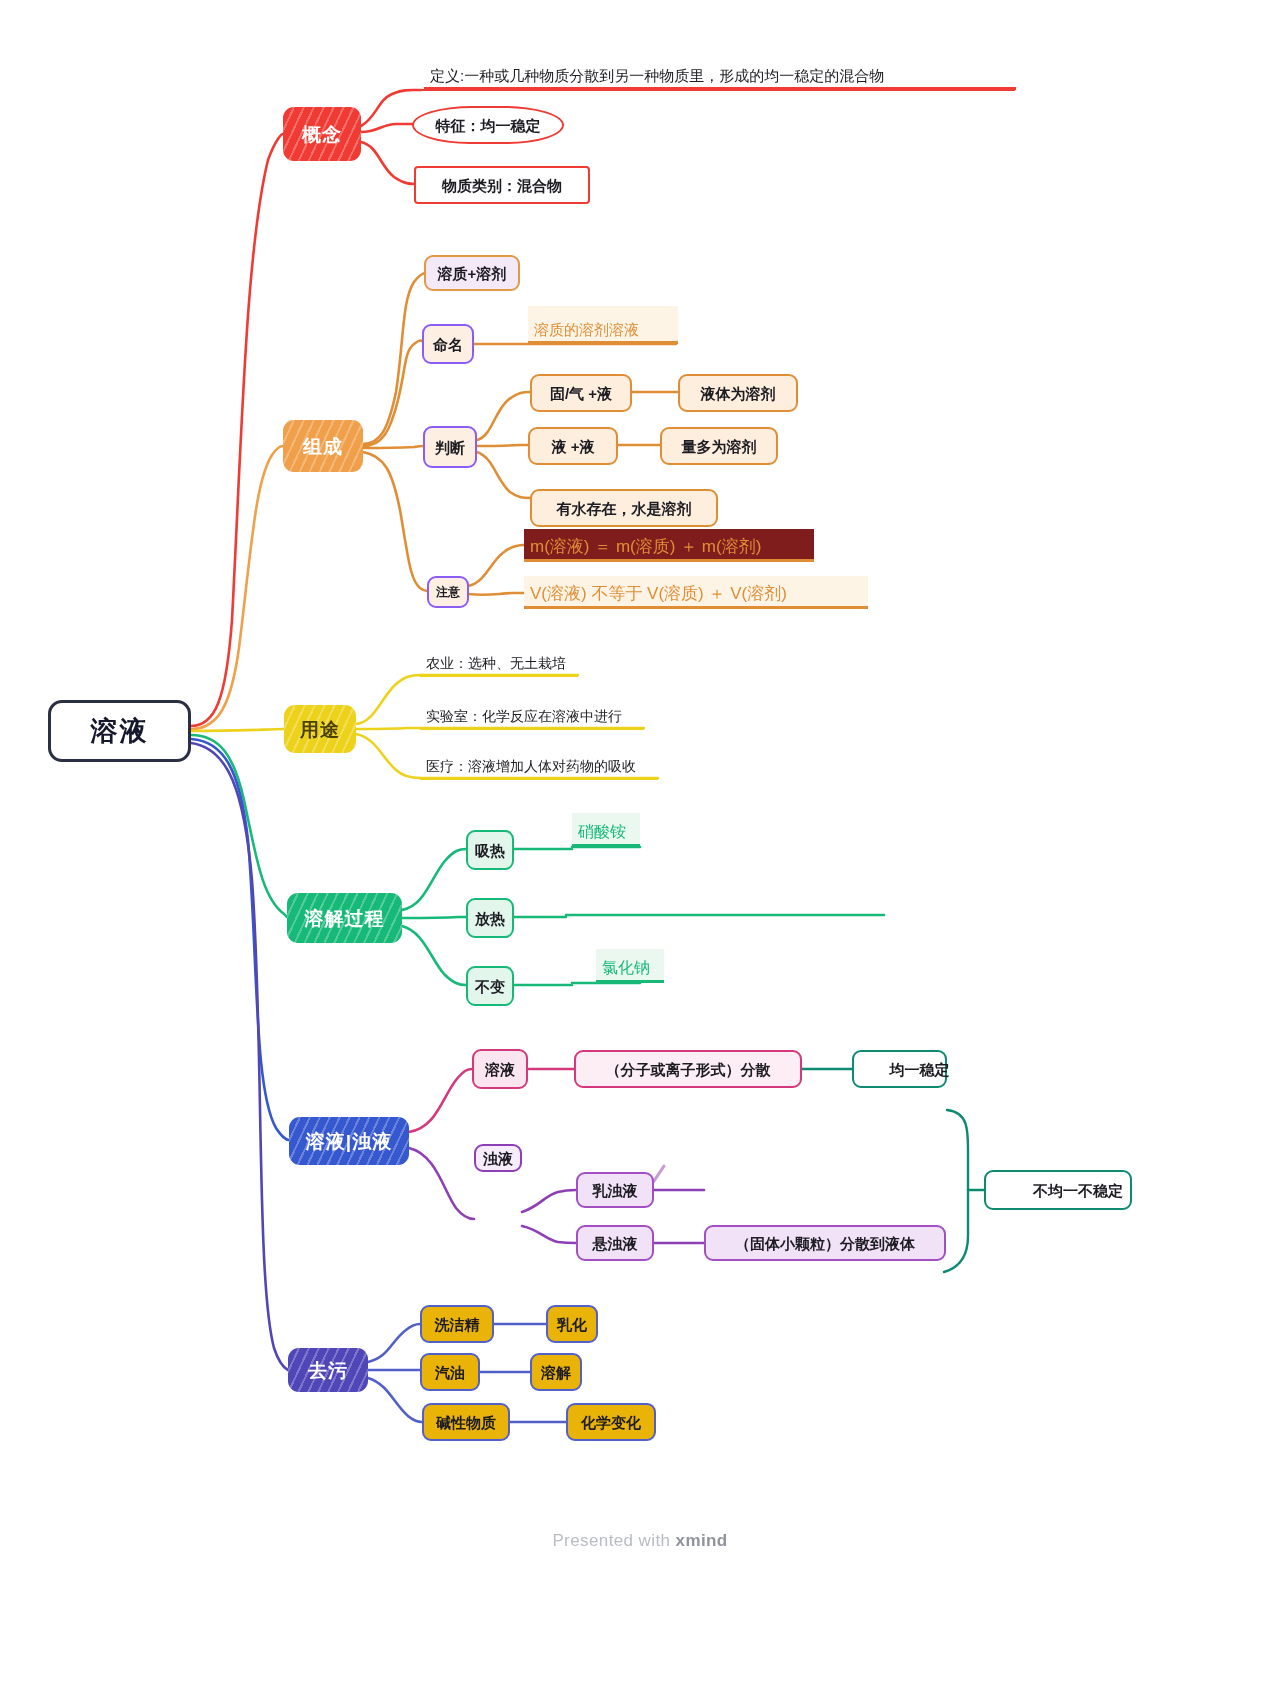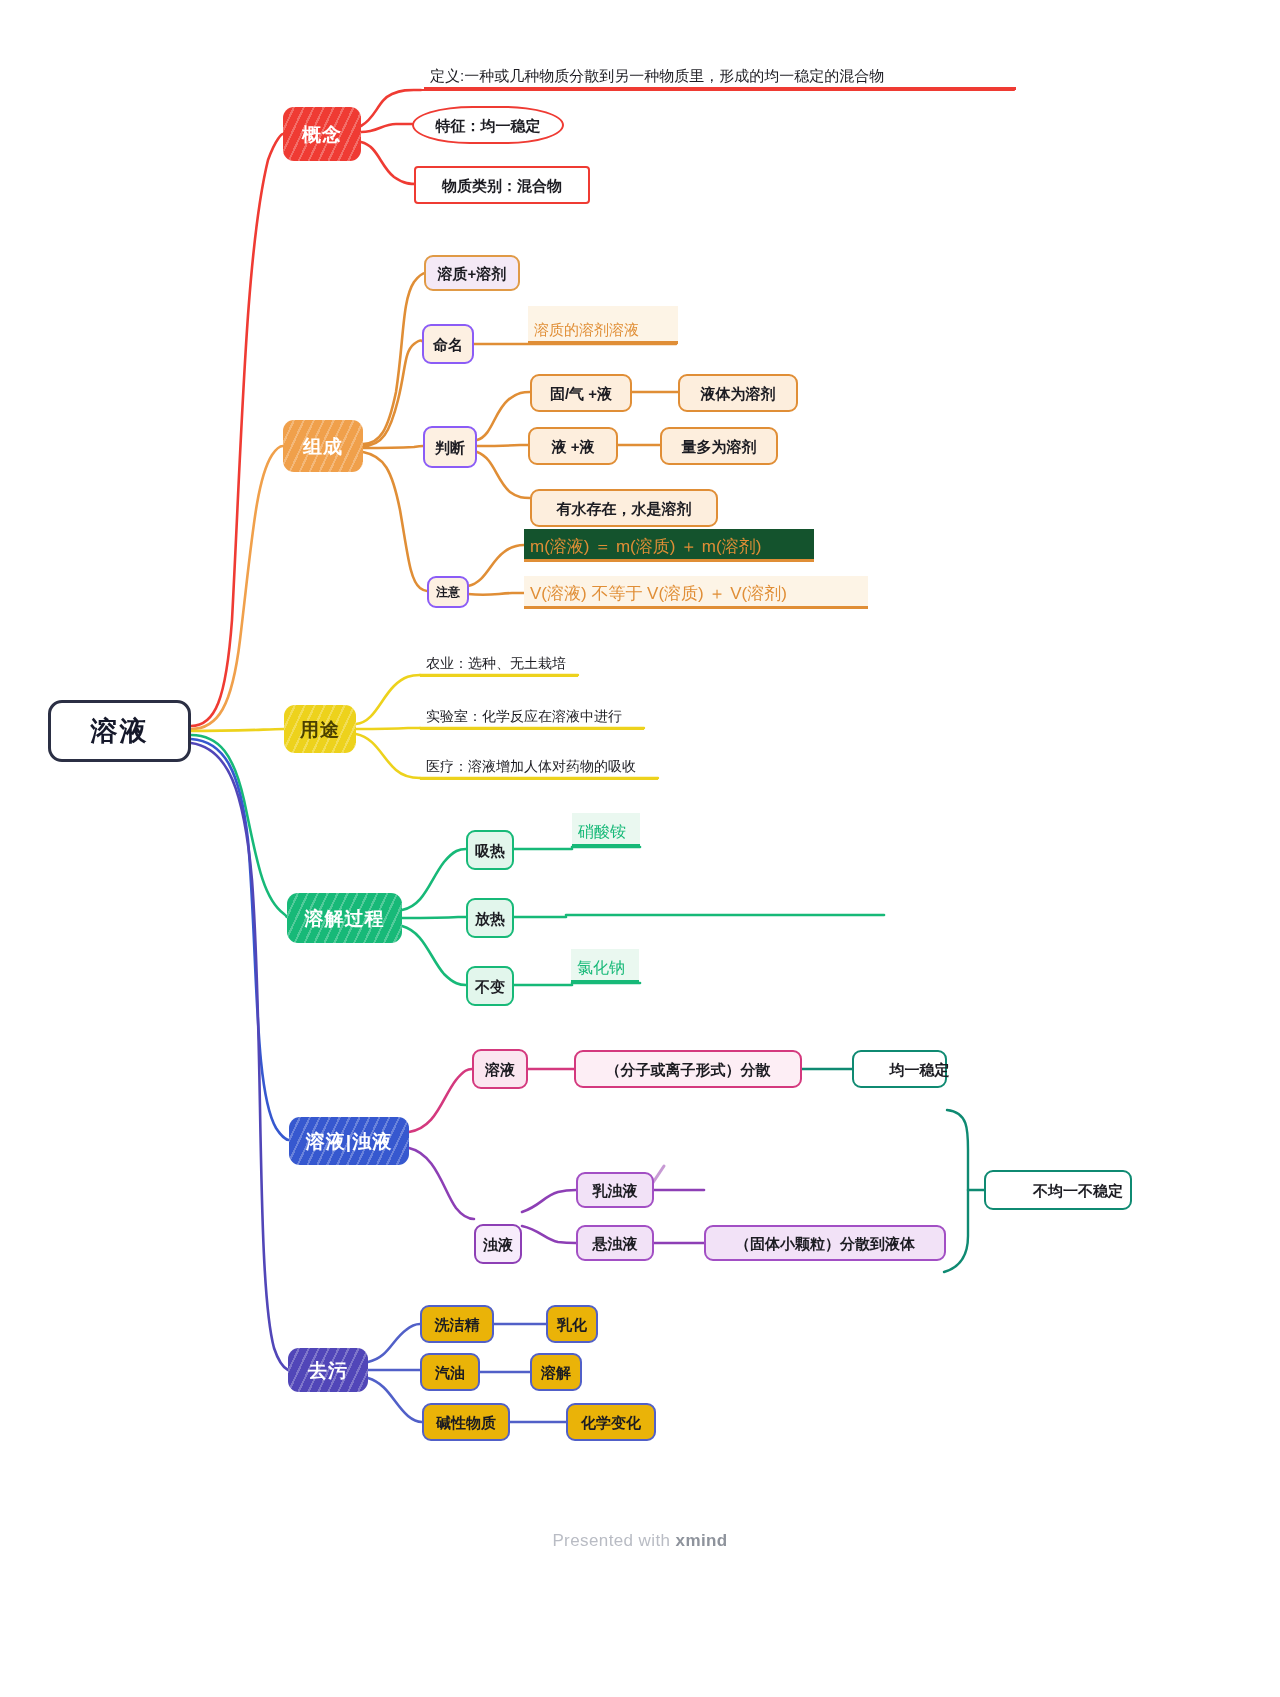--- a/index.html
+++ b/index.html
@@ -219,21 +219,21 @@
   </div>
   <div class="node chip c-orgL" style="left:530px;top:489px;width:188px;height:38px;">
     <span class="sheen"></span>
     <span>有水存在，水是溶剂</span>
   </div>
 
   <div class="node chip c-org" style="left:427px;top:576px;width:42px;height:32px;font-size:12px;">
     <span class="sheen"></span>
     <span>注意</span>
   </div>
-  <div class="ul" style="left:524px;top:529px;width:290px;height:33px;color:#e08e36;background:#14532d;font-size:17px;">
+  <div class="ul" style="left:524px;top:529px;width:290px;height:33px;color:#e08e36;background:#7f1d1d;font-size:17px;">
     <span class="txt">m(溶液) ＝ m(溶质) ＋ m(溶剂)</span>
   </div>
   <div class="ul" style="left:524px;top:576px;width:344px;height:33px;color:#e08e36;background:#fdf4e6;font-size:17px;">
     <span class="txt">V(溶液) 不等于 V(溶质) ＋ V(溶剂)</span>
   </div>
 
   <div class="node main m-use">
     <span>用途</span>
   </div>
   <div class="ul" style="left:420px;top:655px;width:158px;height:22px;color:#edd21c;font-size:14px;">
@@ -259,41 +259,41 @@
 
   <div class="node chip c-grn" style="left:466px;top:898px;width:48px;height:40px;">
     <span class="sheen"></span>
     <span>放热</span>
   </div>
 
   <div class="node chip c-grn" style="left:466px;top:966px;width:48px;height:40px;">
     <span class="sheen"></span>
     <span>不变</span>
   </div>
-  <div class="ul" style="left:571px;top:949px;width:68px;height:34px;color:#17b978;background:#eaf8f0;font-size:16px;">
+  <div class="ul" style="left:596px;top:949px;width:68px;height:34px;color:#17b978;background:#eaf8f0;font-size:16px;">
     <span class="txt">氯化钠</span>
   </div>
 
   <div class="node main m-turbid">
     <span>溶液|浊液</span>
   </div>
   <div class="node chip c-pinkO" style="left:472px;top:1049px;width:56px;height:40px;">
     <span class="sheen"></span>
     <span>溶液</span>
   </div>
   <div class="node chip c-pinkS" style="left:574px;top:1050px;width:228px;height:38px;">
     <span class="sheen"></span>
     <span>（分子或离子形式）分散</span>
   </div>
   <div class="node chip c-teal" style="left:852px;top:1050px;width:95px;height:38px;">
     <span>均一稳定</span>
   </div>
 
 
-  <div class="node chip c-purpD" style="left:474px;top:1224px;width:48px;height:40px;">
+  <div class="node chip c-purpD" style="left:474px;top:1144px;width:48px;height:28px;">
     <span class="sheen"></span>
     <span>浊液</span>
   </div>
   <div class="node chip c-purp" style="left:576px;top:1172px;width:78px;height:36px;">
     <span class="sheen"></span>
     <span>乳浊液</span>
   </div>
   <div class="node chip c-purp" style="left:576px;top:1225px;width:78px;height:36px;">
     <span class="sheen"></span>
     <span>悬浊液</span>

